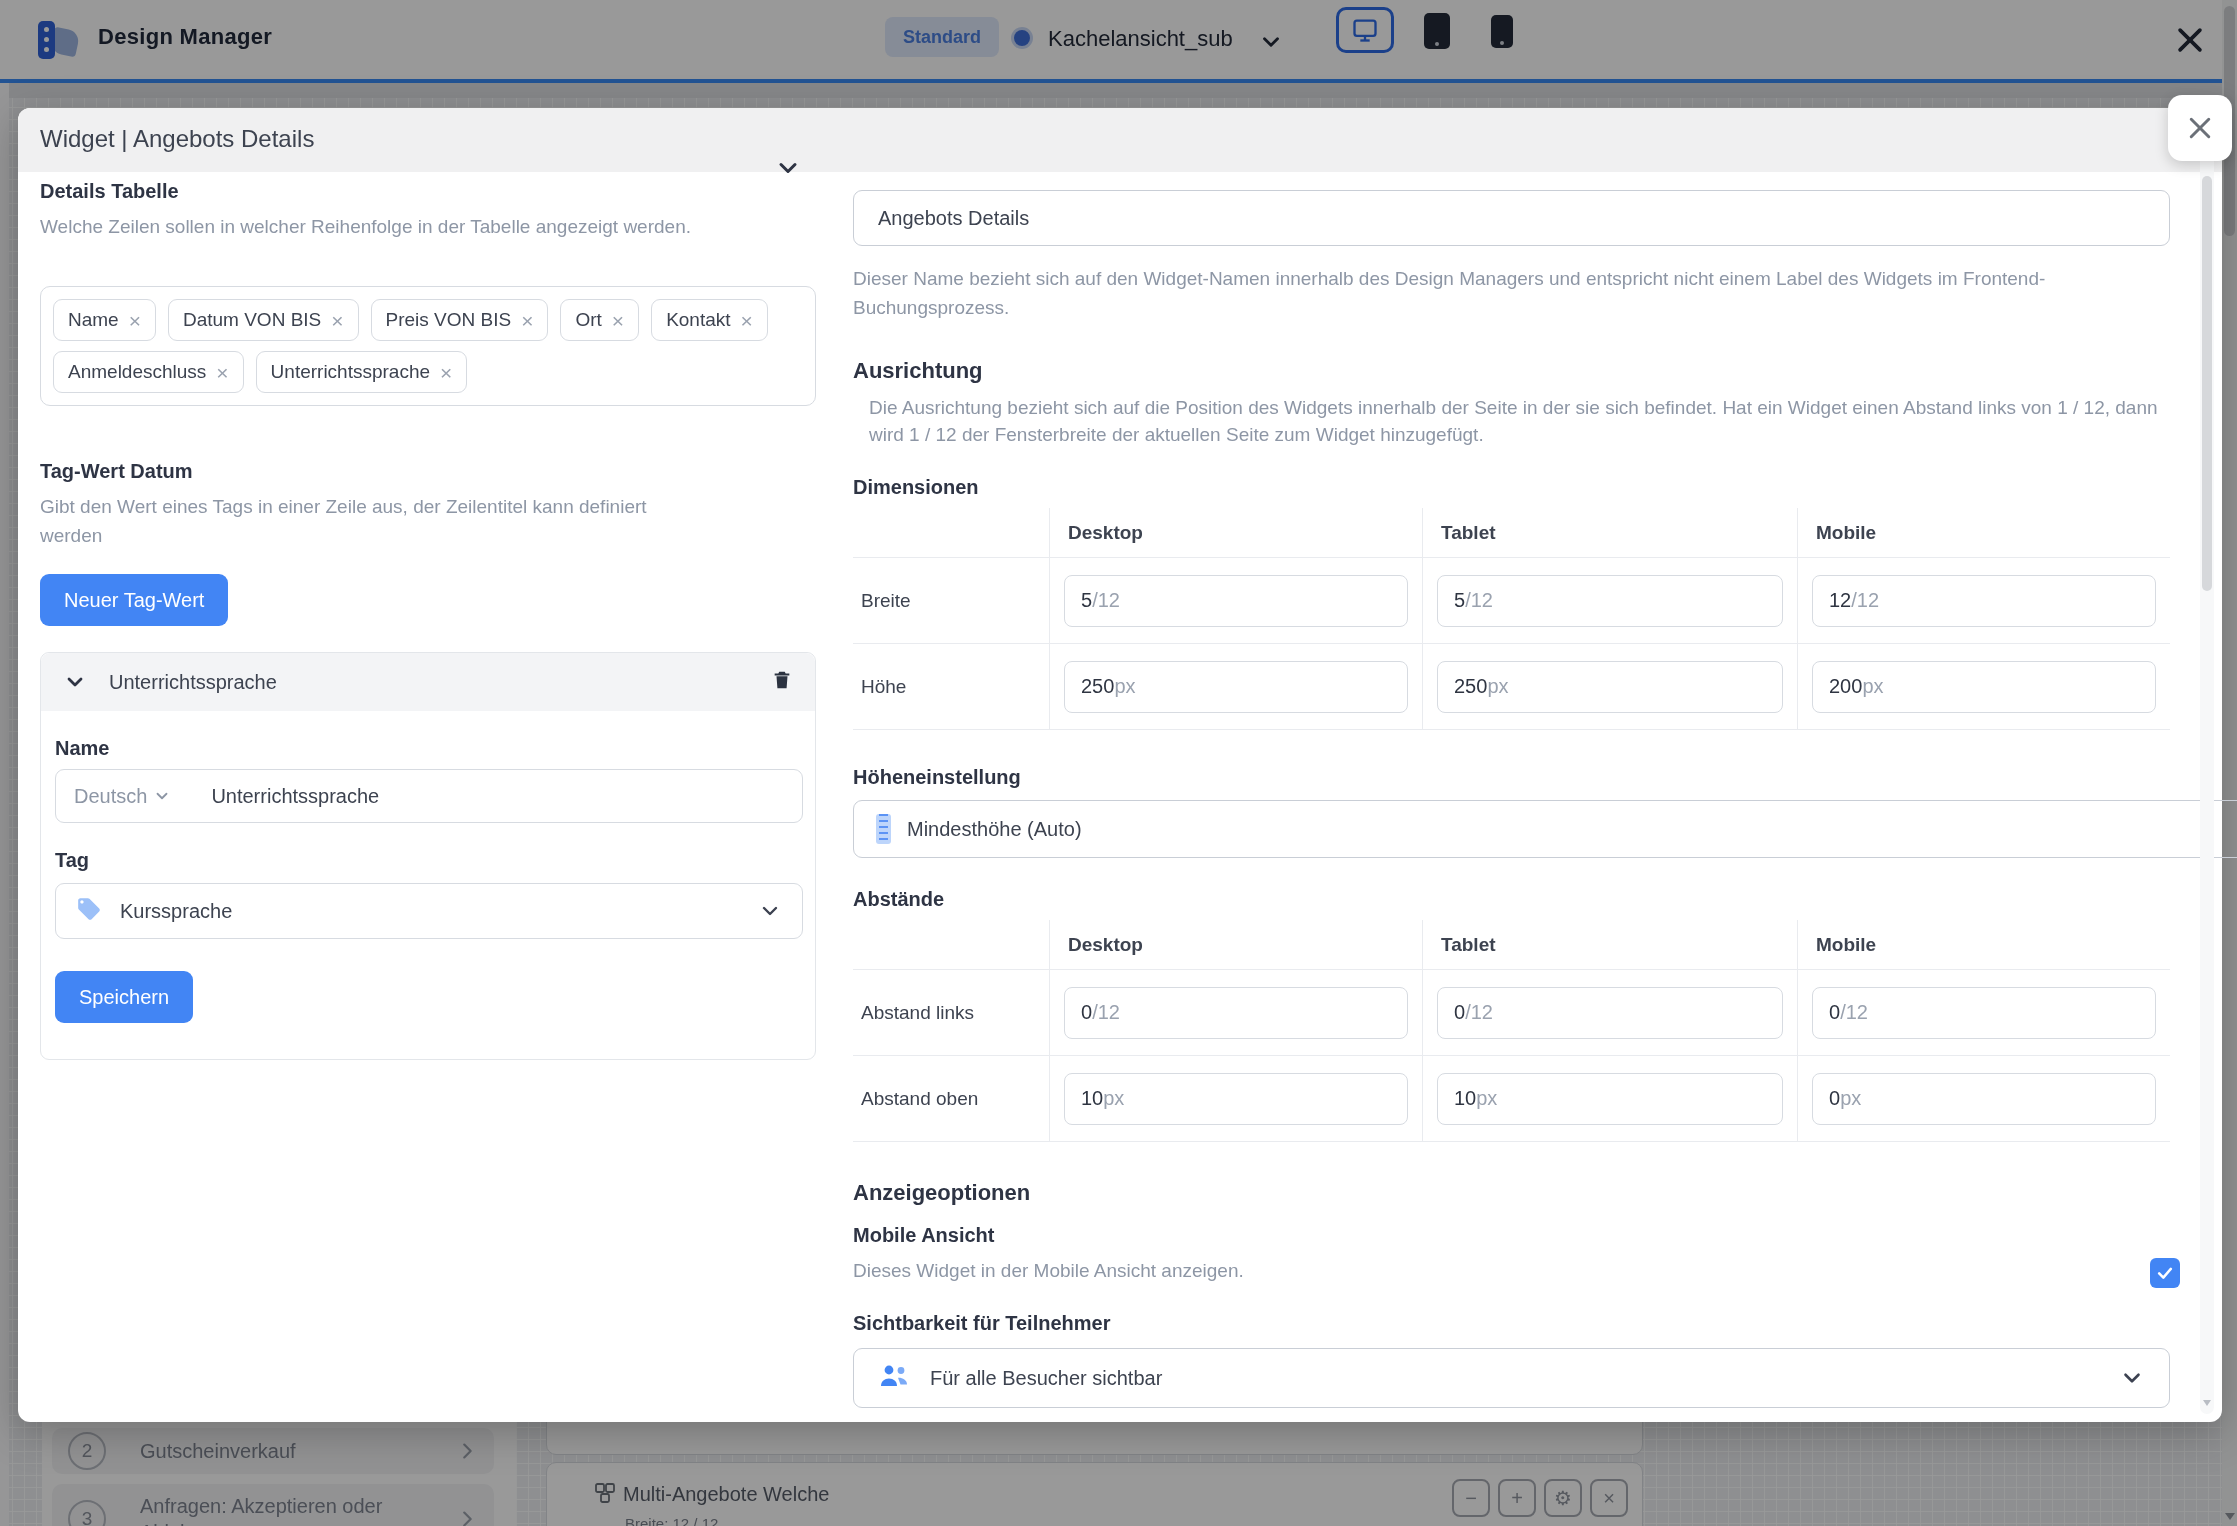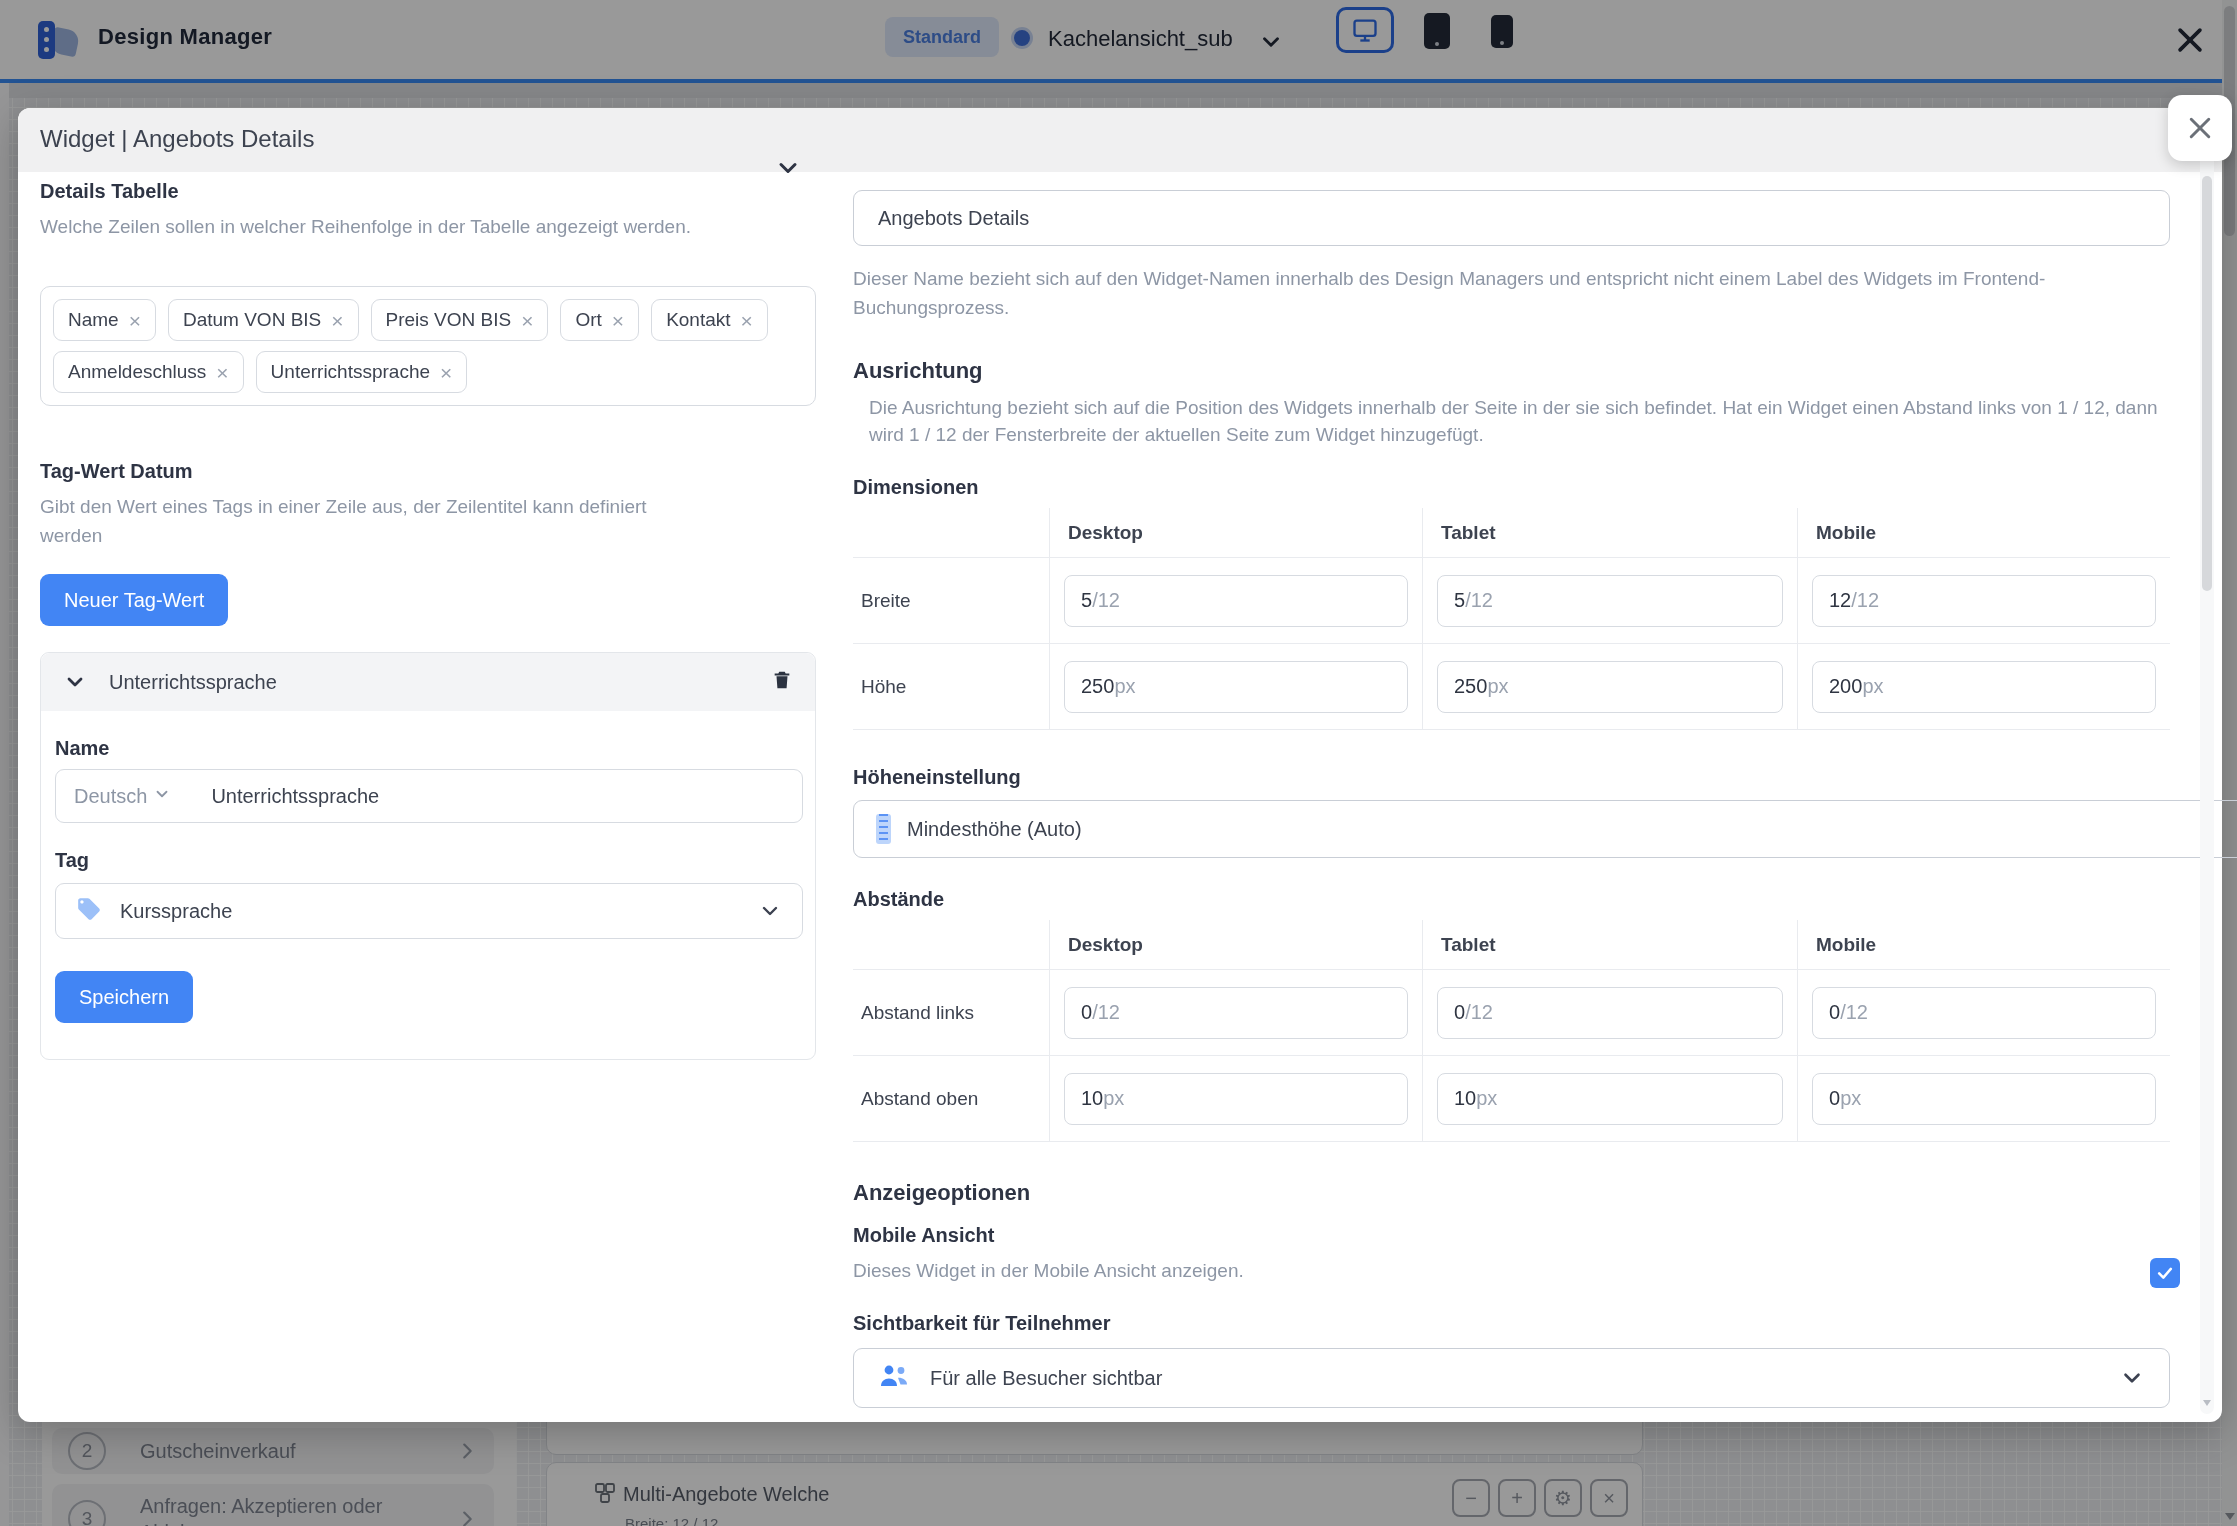--- a/index.html
+++ b/index.html
@@ -73,21 +73,21 @@
   .chip .x{color:#9aa2af;font-size:21px;line-height:1;}
   #chips-chev{position:absolute;right:14px;top:46px;color:#2e3444;}
   #lc-h2{position:absolute;left:0;top:352px;}
   #lc-d2{position:absolute;left:0;top:384px;width:660px;}
   #btn-newtag{position:absolute;left:0;top:466px;height:52px;padding:0 24px;background:#4285f4;border:none;border-radius:9px;color:#fff;font-size:20px;display:flex;align-items:center;}
   #panel{position:absolute;left:0;top:544px;width:776px;height:408px;border:1px solid #e3e6ea;border-radius:9px;background:#fff;}
   #panel-head{position:absolute;left:0;top:0;width:100%;height:58px;background:#f3f4f6;border-radius:9px 9px 0 0;display:flex;align-items:center;padding:0 22px;gap:22px;color:#2e3444;}
   #panel-title{font-size:20px;font-weight:500;color:#3d4350;flex:1;}
   #panel-name-lbl{position:absolute;left:14px;top:84px;}
   #panel-name-input{position:absolute;left:14px;top:116px;width:748px;height:54px;border:1px solid #d7dbe1;border-radius:9px;display:flex;align-items:center;padding:0 18px;}
-  #panel-name-input .lang{font-size:20px;color:#8d96a5;display:flex;gap:6px;}
+  #panel-name-input .lang{font-size:20px;color:#8d96a5;display:flex;align-items:center;gap:6px;}
   #panel-name-input .val{margin-left:40px;font-size:20px;color:#3d4350;}
   #panel-tag-lbl{position:absolute;left:14px;top:196px;}
   #panel-tag-select{position:absolute;left:14px;top:230px;width:748px;height:56px;border:1px solid #d7dbe1;border-radius:9px;display:flex;align-items:center;padding:0 20px;gap:18px;}
   #panel-tag-select .val{font-size:20px;color:#3d4350;flex:1;}
   #btn-save{position:absolute;left:14px;top:318px;height:52px;padding:0 24px;background:#4285f4;border:none;border-radius:9px;color:#fff;font-size:20px;display:flex;align-items:center;}
 
   
   #rcol{position:absolute;left:835px;top:0;width:1317px;height:1314px;}
   #name-input{position:absolute;left:0;top:82px;width:1317px;height:56px;border:1px solid #c9ced6;border-radius:9px;display:flex;align-items:center;padding:0 24px;font-size:20px;color:#3d4350;}
   #name-hint{position:absolute;left:0;top:156px;width:1240px;}

